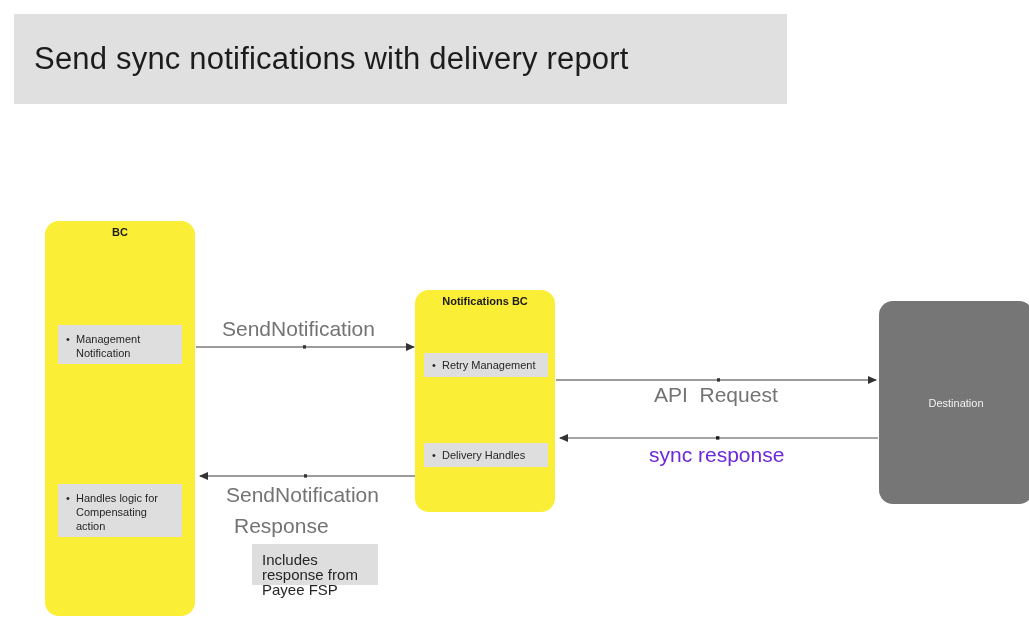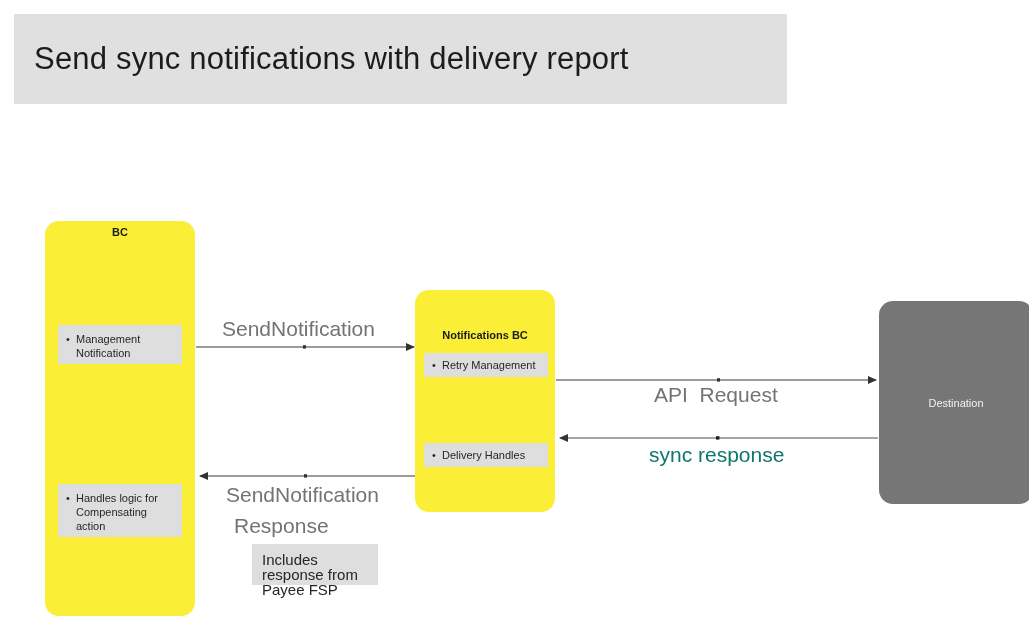--- a/index.html
+++ b/index.html
@@ -103,21 +103,21 @@
   }
 
   
   .arrow-label {
     position: absolute;
     font-size: 21px;
     color: #737373;
     line-height: 31px;
     white-space: pre;
   }
-  .arrow-label.faint { color: #0f766e; }
+  .arrow-label.faint { color: #6d28d9; }
 
   svg.wires {
     position: absolute;
     left: 0; top: 0;
     width: 1029px;
     height: 635px;
     pointer-events: none;
   }
 </style>
 </head>
@@ -172,21 +172,21 @@
   </div>
 
   <div class="inner-box" style="left:58px; top:484px; width:124px; height:53px;">
     <div class="bullet-row">
       <span class="bullet">•</span>
       <span class="bullet-text">Handles logic for Compensating action</span>
     </div>
   </div>
 
   <div class="actor-box actor-yellow" style="left:415px; top:290px; width:140px; height:222px;">
-    <div class="actor-title" style="top:5px;margin-top:34px;">Notifications BC</div>
+    <div class="actor-title" style="top:5px;">Notifications BC</div>
   </div>
 
   <div class="inner-box" style="left:424px; top:353px; width:124px; height:24px; padding-top:5px;">
     <div class="bullet-row">
       <span class="bullet">•</span>
       <span class="bullet-text">Retry Management</span>
     </div>
   </div>
 
   <div class="inner-box" style="left:424px; top:443px; width:124px; height:24px; padding-top:5px;">

